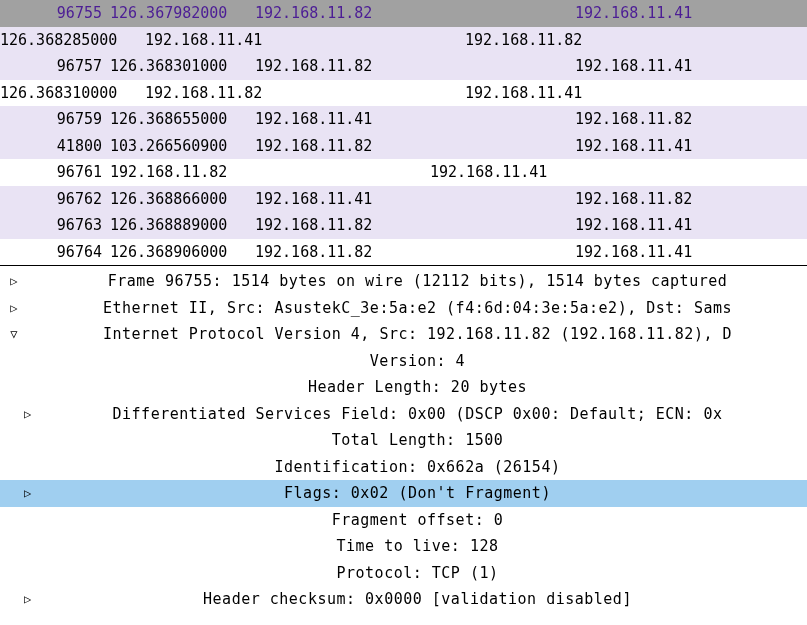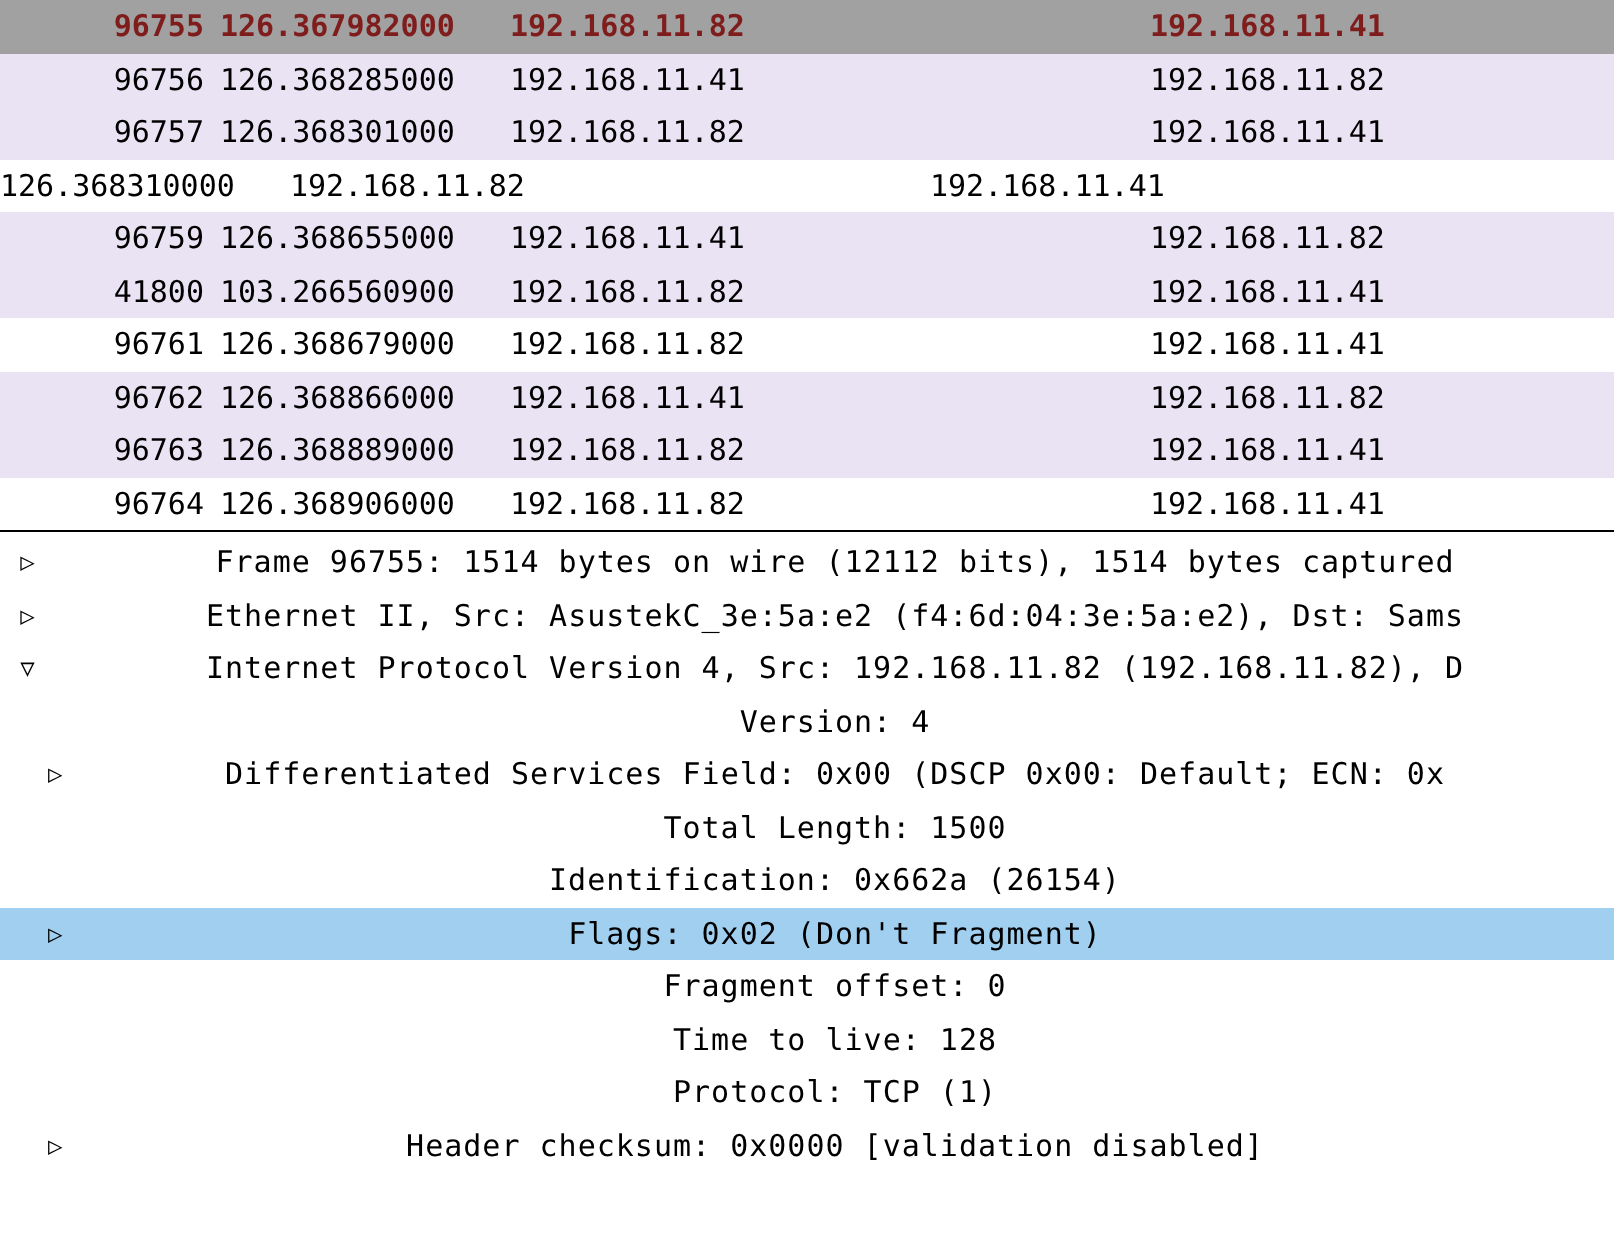--- a/index.html
+++ b/index.html
@@ -11,21 +11,21 @@
     width: 807px;
     overflow: hidden;
   }
   .packet-list { width: 100%; }
   .packet-row {
     display: flex;
     height: 26.5px;
     line-height: 26.5px;
     white-space: pre;
   }
-  .packet-row.selected { background: #a1a1a1; color: #7f1d1d; font-weight: bold; }
+  .packet-row.selected { background: #a1a1a1; color: #4c1d95; }
   .packet-row.alt { background: #e9e3f4; }
   .packet-row.plain { background: #ffffff; }
   .col-no { width: 110px; text-align: right; padding-right: 8px; }
   .col-time { width: 145px; }
   .col-src { width: 320px; }
   .col-dst { flex: 1; }
   .details {
     border-top: 1px solid #000;
     background: #ffffff;
     padding-top: 2px;
@@ -48,36 +48,37 @@
   }
   .indent-0 { padding-left: 0px; }
   .indent-1 { padding-left: 24px; }
   .details-text { flex: 1; overflow: hidden; text-align: center; }
 </style>
 </head>
 <body>
 
 <div class="packet-list" id="packet-list">
     <div class="packet-row selected"><span class="col-no">96755</span><span class="col-time">126.367982000</span><span class="col-src">192.168.11.82</span><span class="col-dst">192.168.11.41</span></div>
-    <div class="packet-row alt"><span class="col-no">96756</span><span class="col-time">126.368285000</span><span class="col-src">192.168.11.41</span><span class="col-dst">192.168.11.82</span></div>
+    <div class="packet-row alt"><span class="col-time">126.368285000</span><span class="col-src">192.168.11.41</span><span class="col-dst">192.168.11.82</span></div>
     <div class="packet-row alt"><span class="col-no">96757</span><span class="col-time">126.368301000</span><span class="col-src">192.168.11.82</span><span class="col-dst">192.168.11.41</span></div>
     <div class="packet-row plain"><span class="col-time">126.368310000</span><span class="col-src">192.168.11.82</span><span class="col-dst">192.168.11.41</span></div>
     <div class="packet-row alt"><span class="col-no">96759</span><span class="col-time">126.368655000</span><span class="col-src">192.168.11.41</span><span class="col-dst">192.168.11.82</span></div>
     <div class="packet-row alt"><span class="col-no">41800</span><span class="col-time">103.266560900</span><span class="col-src">192.168.11.82</span><span class="col-dst">192.168.11.41</span></div>
-    <div class="packet-row plain"><span class="col-no">96761</span><span class="col-time">126.368679000</span><span class="col-src">192.168.11.82</span><span class="col-dst">192.168.11.41</span></div>
+    <div class="packet-row plain"><span class="col-no">96761</span><span class="col-src">192.168.11.82</span><span class="col-dst">192.168.11.41</span></div>
     <div class="packet-row alt"><span class="col-no">96762</span><span class="col-time">126.368866000</span><span class="col-src">192.168.11.41</span><span class="col-dst">192.168.11.82</span></div>
     <div class="packet-row alt"><span class="col-no">96763</span><span class="col-time">126.368889000</span><span class="col-src">192.168.11.82</span><span class="col-dst">192.168.11.41</span></div>
     <div class="packet-row plain"><span class="col-no">96764</span><span class="col-time">126.368906000</span><span class="col-src">192.168.11.82</span><span class="col-dst">192.168.11.41</span></div>
   </div>
 
 <div class="details" id="details">
     <div class="details-line"><span class="twisty indent-0">▷</span><span class="details-text">Frame 96755: 1514 bytes on wire (12112 bits), 1514 bytes captured</span></div>
     <div class="details-line"><span class="twisty indent-0">▷</span><span class="details-text">Ethernet II, Src: AsustekC_3e:5a:e2 (f4:6d:04:3e:5a:e2), Dst: Sams</span></div>
     <div class="details-line"><span class="twisty indent-0">▽</span><span class="details-text">Internet Protocol Version 4, Src: 192.168.11.82 (192.168.11.82), D</span></div>
     <div class="details-line"><span class="twisty indent-1"></span><span class="details-text">Version: 4</span></div>
+    <div class="details-line"><span class="twisty indent-1"></span><span class="details-text">Header Length: 20 bytes</span></div>
     <div class="details-line"><span class="twisty indent-1">▷</span><span class="details-text">Differentiated Services Field: 0x00 (DSCP 0x00: Default; ECN: 0x</span></div>
     <div class="details-line"><span class="twisty indent-1"></span><span class="details-text">Total Length: 1500</span></div>
     <div class="details-line"><span class="twisty indent-1"></span><span class="details-text">Identification: 0x662a (26154)</span></div>
     <div class="details-line selected"><span class="twisty indent-1">▷</span><span class="details-text">Flags: 0x02 (Don't Fragment)</span></div>
     <div class="details-line"><span class="twisty indent-1"></span><span class="details-text">Fragment offset: 0</span></div>
     <div class="details-line"><span class="twisty indent-1"></span><span class="details-text">Time to live: 128</span></div>
     <div class="details-line"><span class="twisty indent-1"></span><span class="details-text">Protocol: TCP (1)</span></div>
     <div class="details-line"><span class="twisty indent-1">▷</span><span class="details-text">Header checksum: 0x0000 [validation disabled]</span></div>
   </div>
 

